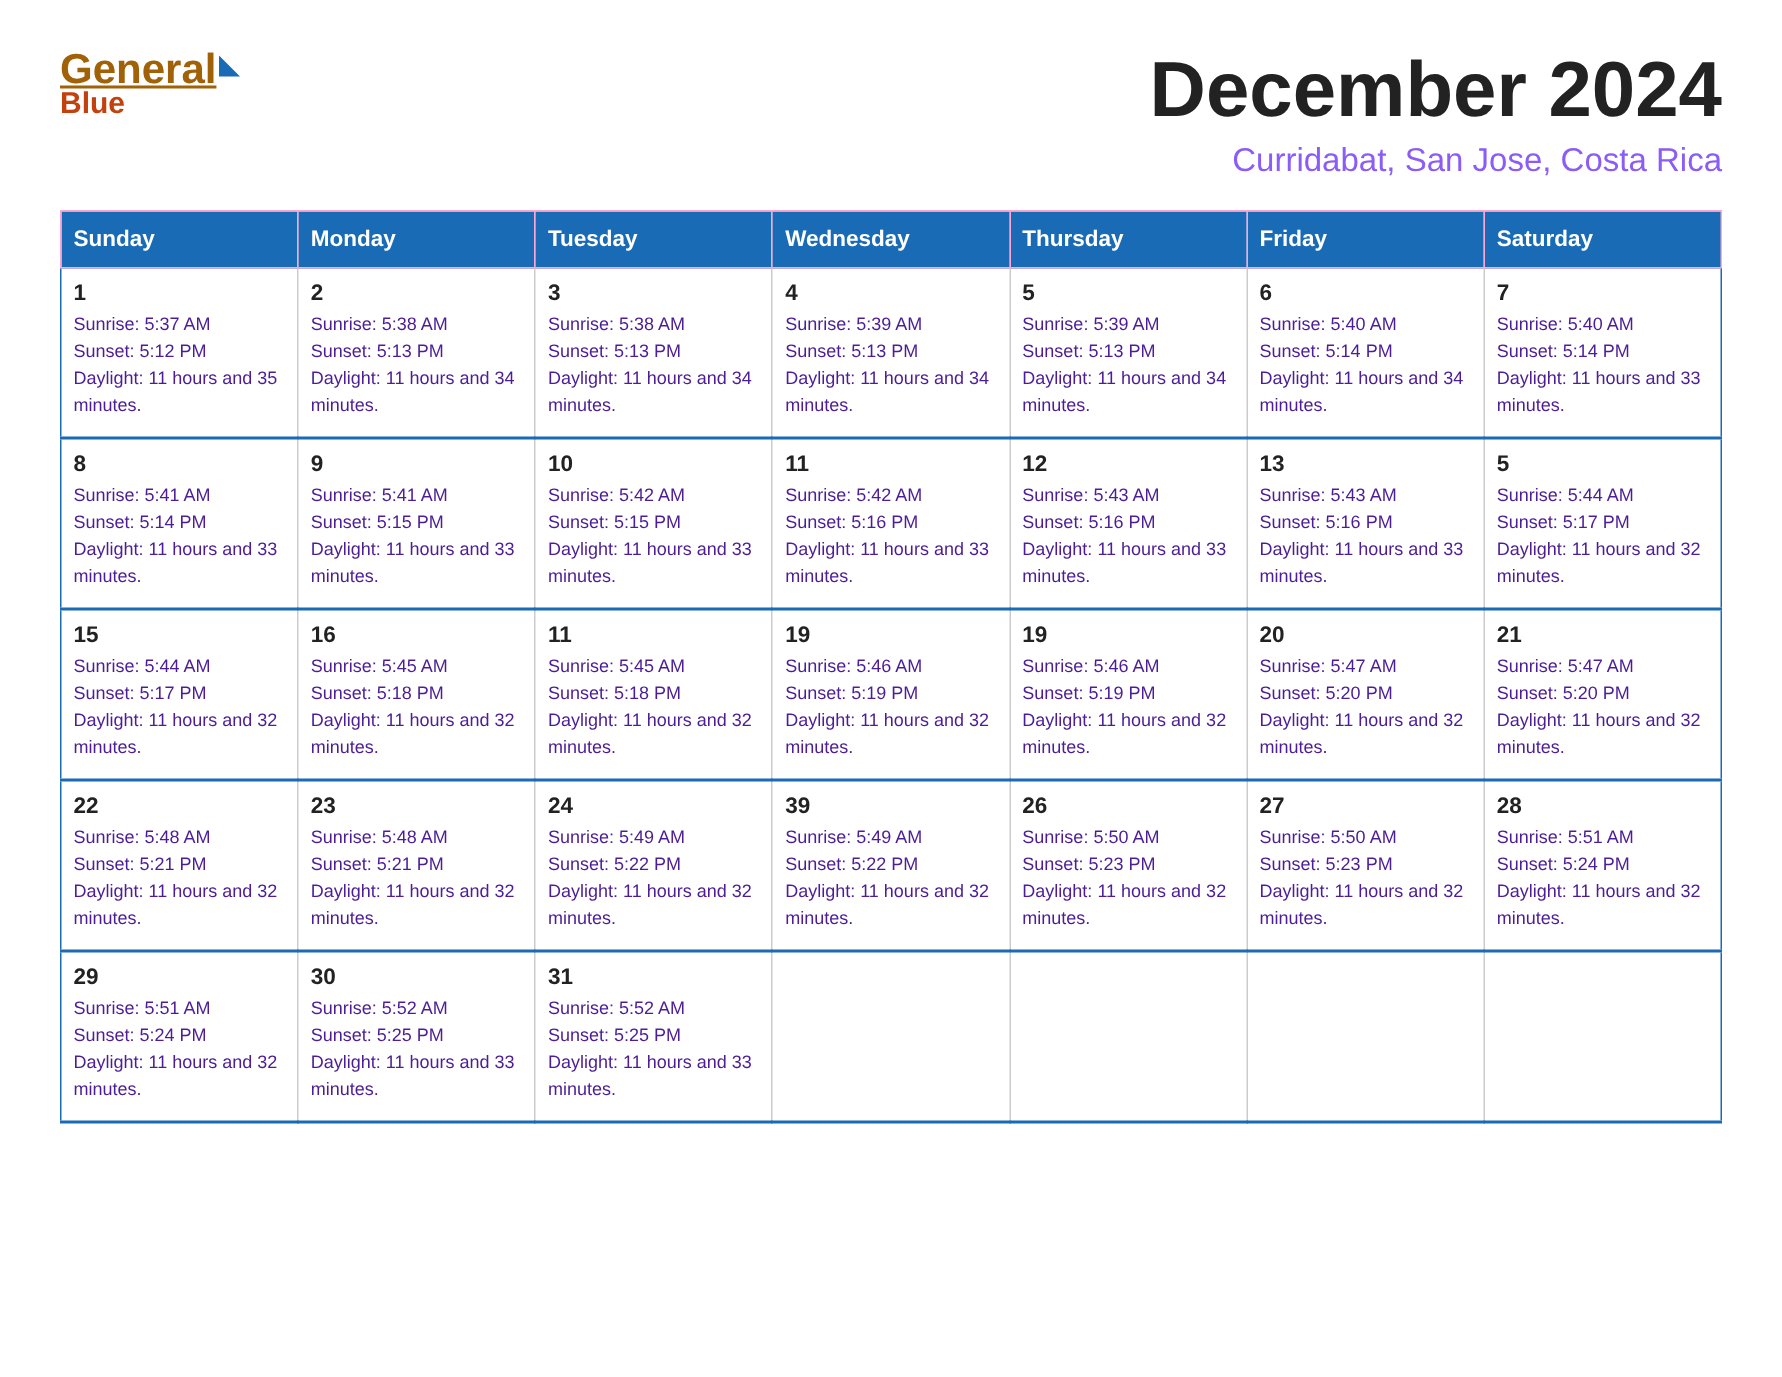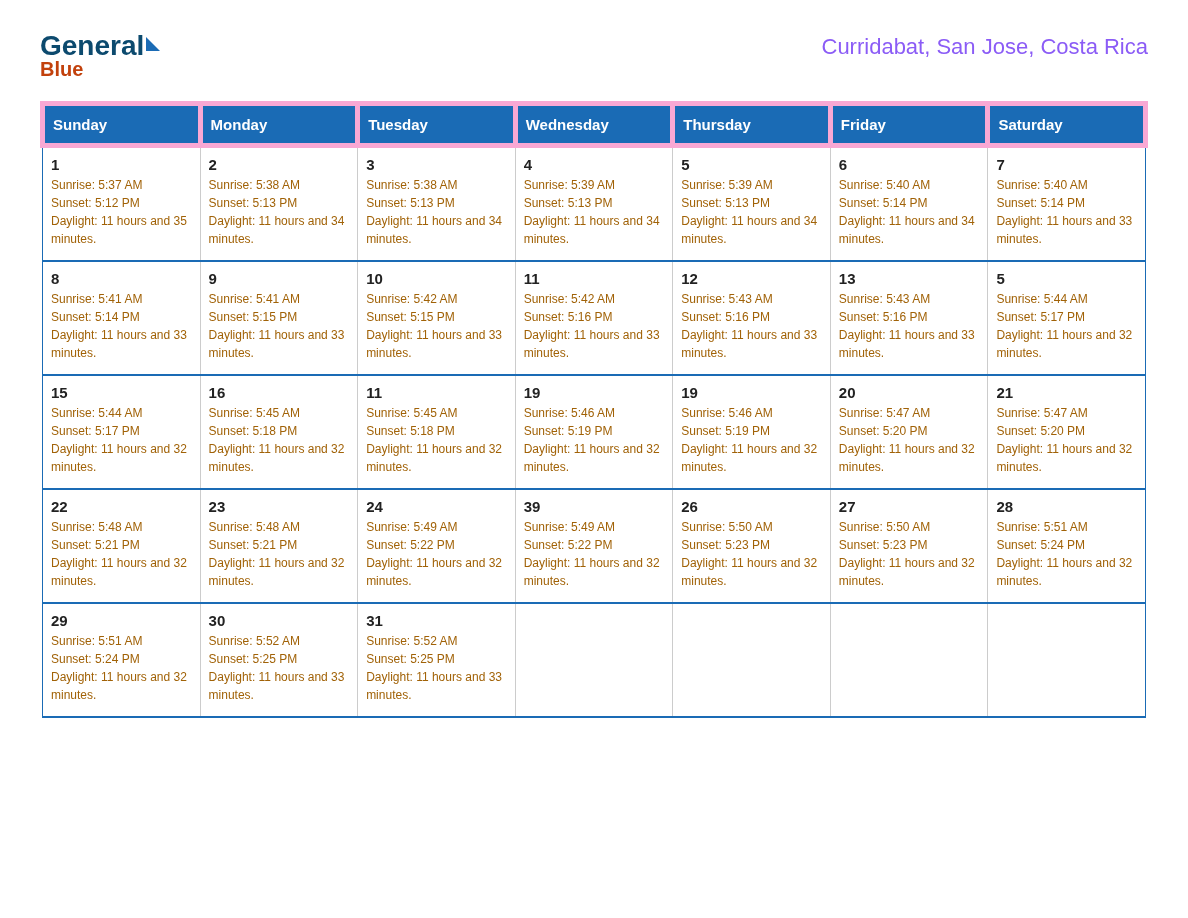--- a/index.html
+++ b/index.html
@@ -21,21 +21,21 @@
       flex-direction: column;
       align-items: flex-start;
     }
     .logo-text {
       display: flex;
       align-items: center;
       font-size: 28px;
       font-weight: bold;
       color: #333;
     }
-    .logo-general { color: #0c4a6e; }
+    .logo-general { color: #a16207; text-decoration: underline; }
     .logo-triangle {
       width: 0;
       height: 0;
       border-left: 14px solid #1a6bb5;
       border-top: 14px solid transparent;
       border-bottom: 0px solid transparent;
       margin-left: 2px;
       margin-top: -4px;
     }
     .logo-subtitle {
@@ -62,21 +62,21 @@
       border-collapse: collapse;
       table-layout: fixed;
     }
     thead tr th {
       background-color: #1a6bb5;
       color: #fff;
       padding: 10px 8px;
       font-size: 15px;
       font-weight: bold;
       text-align: left;
-      border: 5px solid #f9a8d4;
+      border: 1px solid #f9a8d4;
     }
     tbody tr {
       border-bottom: 2px solid #1a6bb5;
     }
     tbody tr td {
       vertical-align: top;
       padding: 8px 8px 12px 8px;
       font-size: 12.5px;
       color: #333;
       border-right: 1px solid #ccc;
@@ -88,37 +88,38 @@
     tbody tr td:last-child { border-right: 1px solid #1a6bb5; }
     .day-number {
       font-size: 15px;
       font-weight: bold;
       color: #222;
       display: block;
       margin-bottom: 3px;
     }
     .day-info {
       font-size: 12px;
-      color: #a16207;
+      color: #4c1d95;
       line-height: 1.5;
     }
     .empty-cell { background: #fff; }
   </style>
 </head>
 <body>
 
 <div class="header">
   <div class="logo">
     <div class="logo-text">
       <span class="logo-general">General</span>
       <div class="logo-triangle"></div>
     </div>
     <div class="logo-subtitle">Blue</div>
   </div>
   <div class="title-area">
+    <div class="calendar-title">December 2024</div>
     <div class="calendar-subtitle">Curridabat, San Jose, Costa Rica</div>
   </div>
 </div>
 
 <table>
   <thead>
     <tr>
     <th>Sunday</th>
         <th>Monday</th>
         <th>Tuesday</th>

